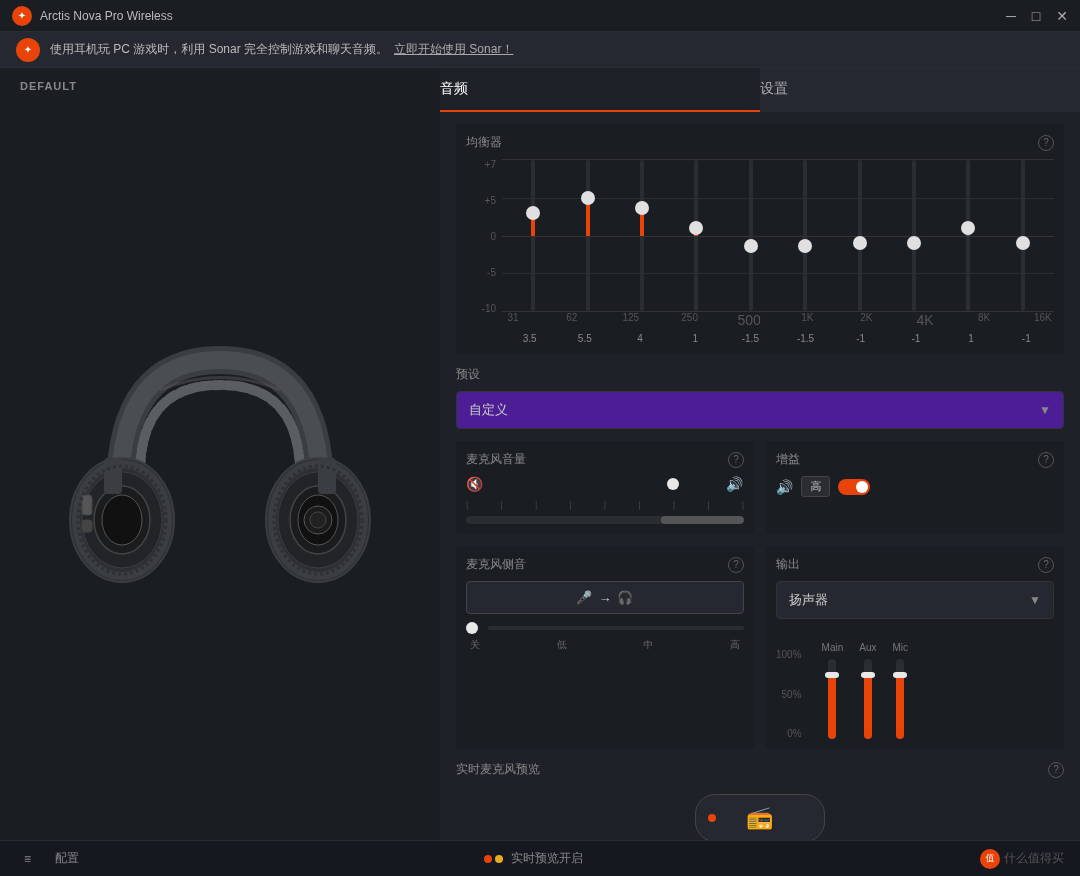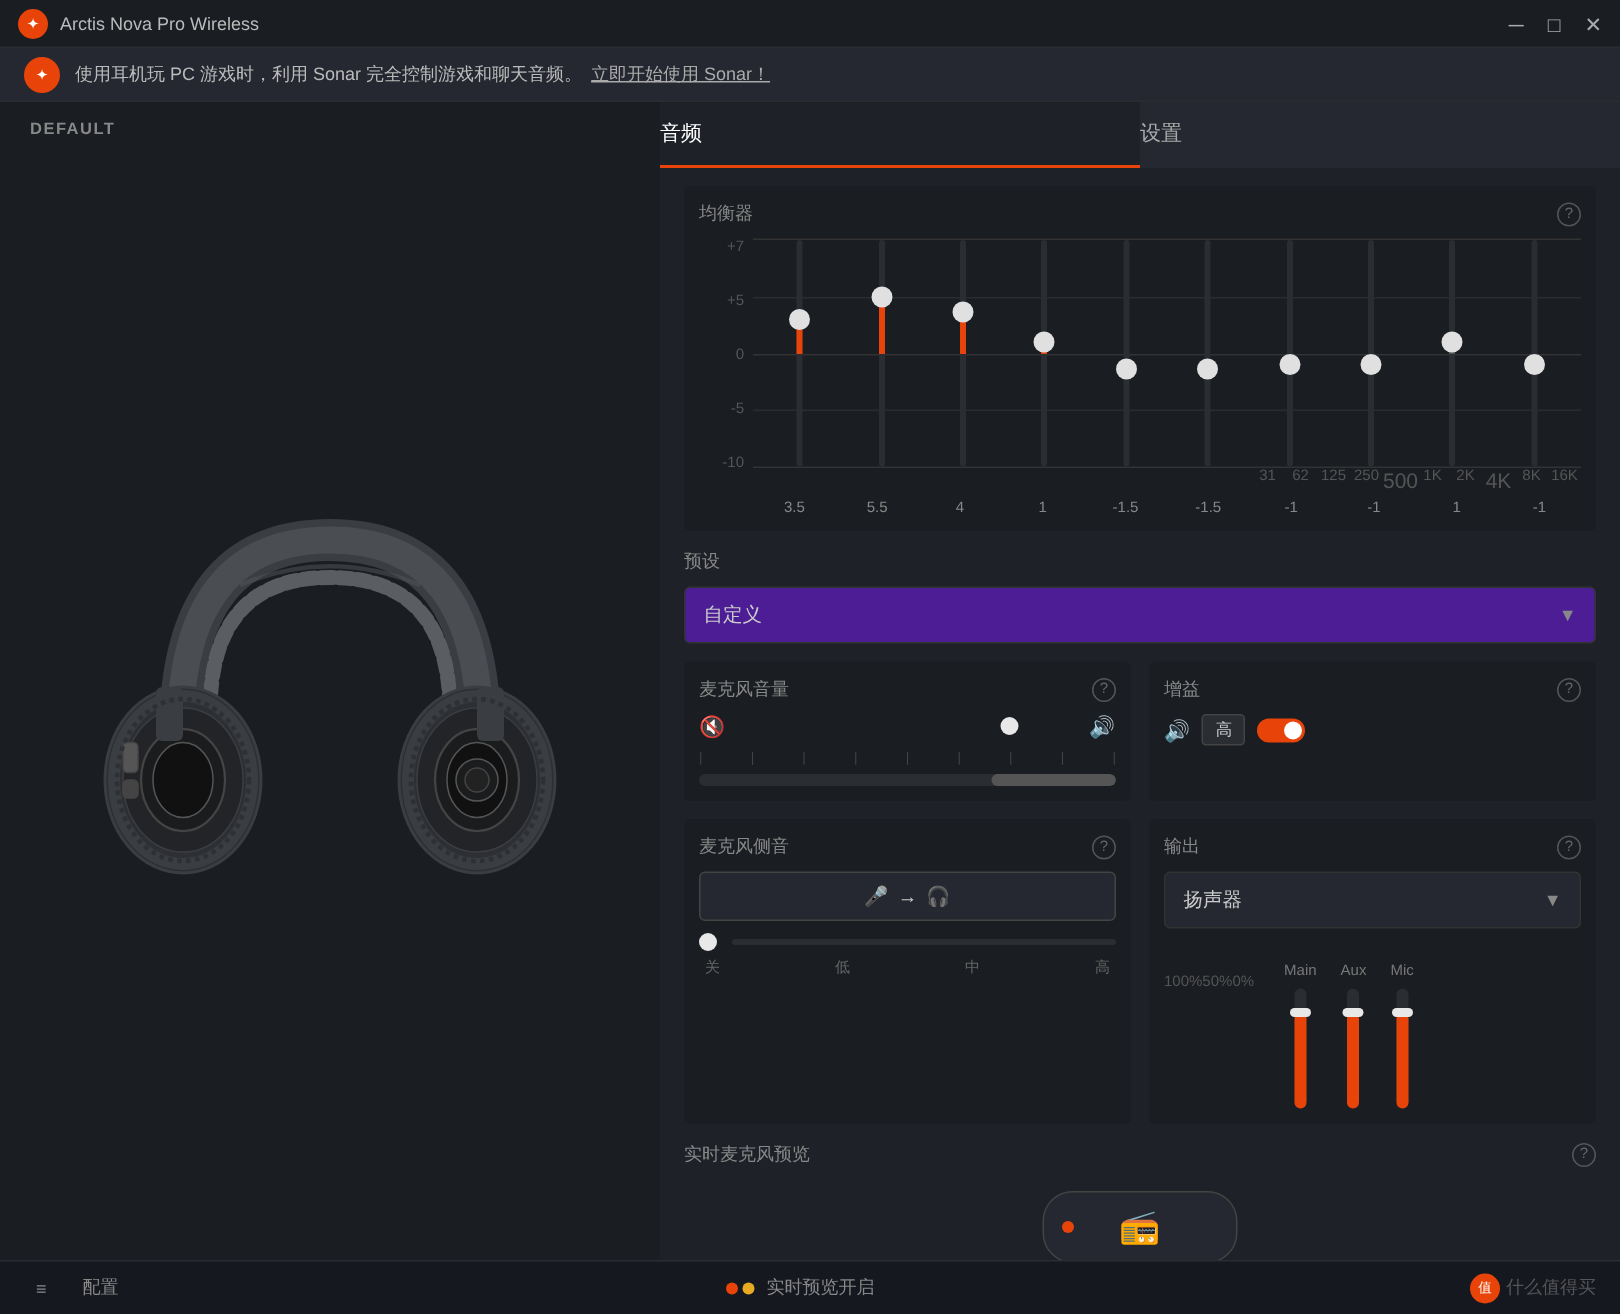--- a/index.html
+++ b/index.html
@@ -386,21 +386,21 @@
     .fader-group {
       display: flex;
       align-items: flex-end;
       gap: 16px;
       margin-top: 10px;
       height: 110px;
     }
 
     .fader-labels-col {
       display: flex;
-      flex-direction: row;
+      flex-direction: column;
       justify-content: space-between;
       height: 90px;
       font-size: 10px;
       color: #555;
       text-align: right;
       padding-right: 4px;
     }
 
     .fader-col {
       display: flex;
@@ -717,21 +717,21 @@
               </div>
 
               <div style="display:flex;flex-direction:column;align-items:center;height:100%;width:22px;position:relative;">
                 <div style="position:absolute;top:0;bottom:0;width:4px;background:#2a2d32;border-radius:2px;left:50%;transform:translateX(-50%);"></div>
                 <div style="position:absolute;top:50%;bottom:55%;width:4px;background:#555;left:50%;transform:translateX(-50%);"></div>
                 <div style="position:absolute;top:55%;width:14px;height:14px;background:#e0e0e0;border-radius:50%;left:50%;transform:translate(-50%,-50%);cursor:pointer;"></div>
               </div>
             </div>
           </div>
 
-          <div style="position:absolute;bottom:16px;left:36px;right:0;display:flex;justify-content:flex-end;">
+          <div style="position:absolute;bottom:16px;left:36px;right:0;display:flex;justify-content:space-between;">
             <span style="font-size:10px;color:#555;width:22px;text-align:center;">31</span>
             <span style="font-size:10px;color:#555;width:22px;text-align:center;">62</span>
             <span style="font-size:10px;color:#555;width:22px;text-align:center;">125</span>
             <span style="font-size:10px;color:#555;width:22px;text-align:center;">250</span>
             <span style="font-size:14px;color:#555;width:22px;text-align:center;">500</span>
             <span style="font-size:10px;color:#555;width:22px;text-align:center;">1K</span>
             <span style="font-size:10px;color:#555;width:22px;text-align:center;">2K</span>
             <span style="font-size:14px;color:#555;width:22px;text-align:center;">4K</span>
             <span style="font-size:10px;color:#555;width:22px;text-align:center;">8K</span>
             <span style="font-size:10px;color:#555;width:22px;text-align:center;">16K</span>

